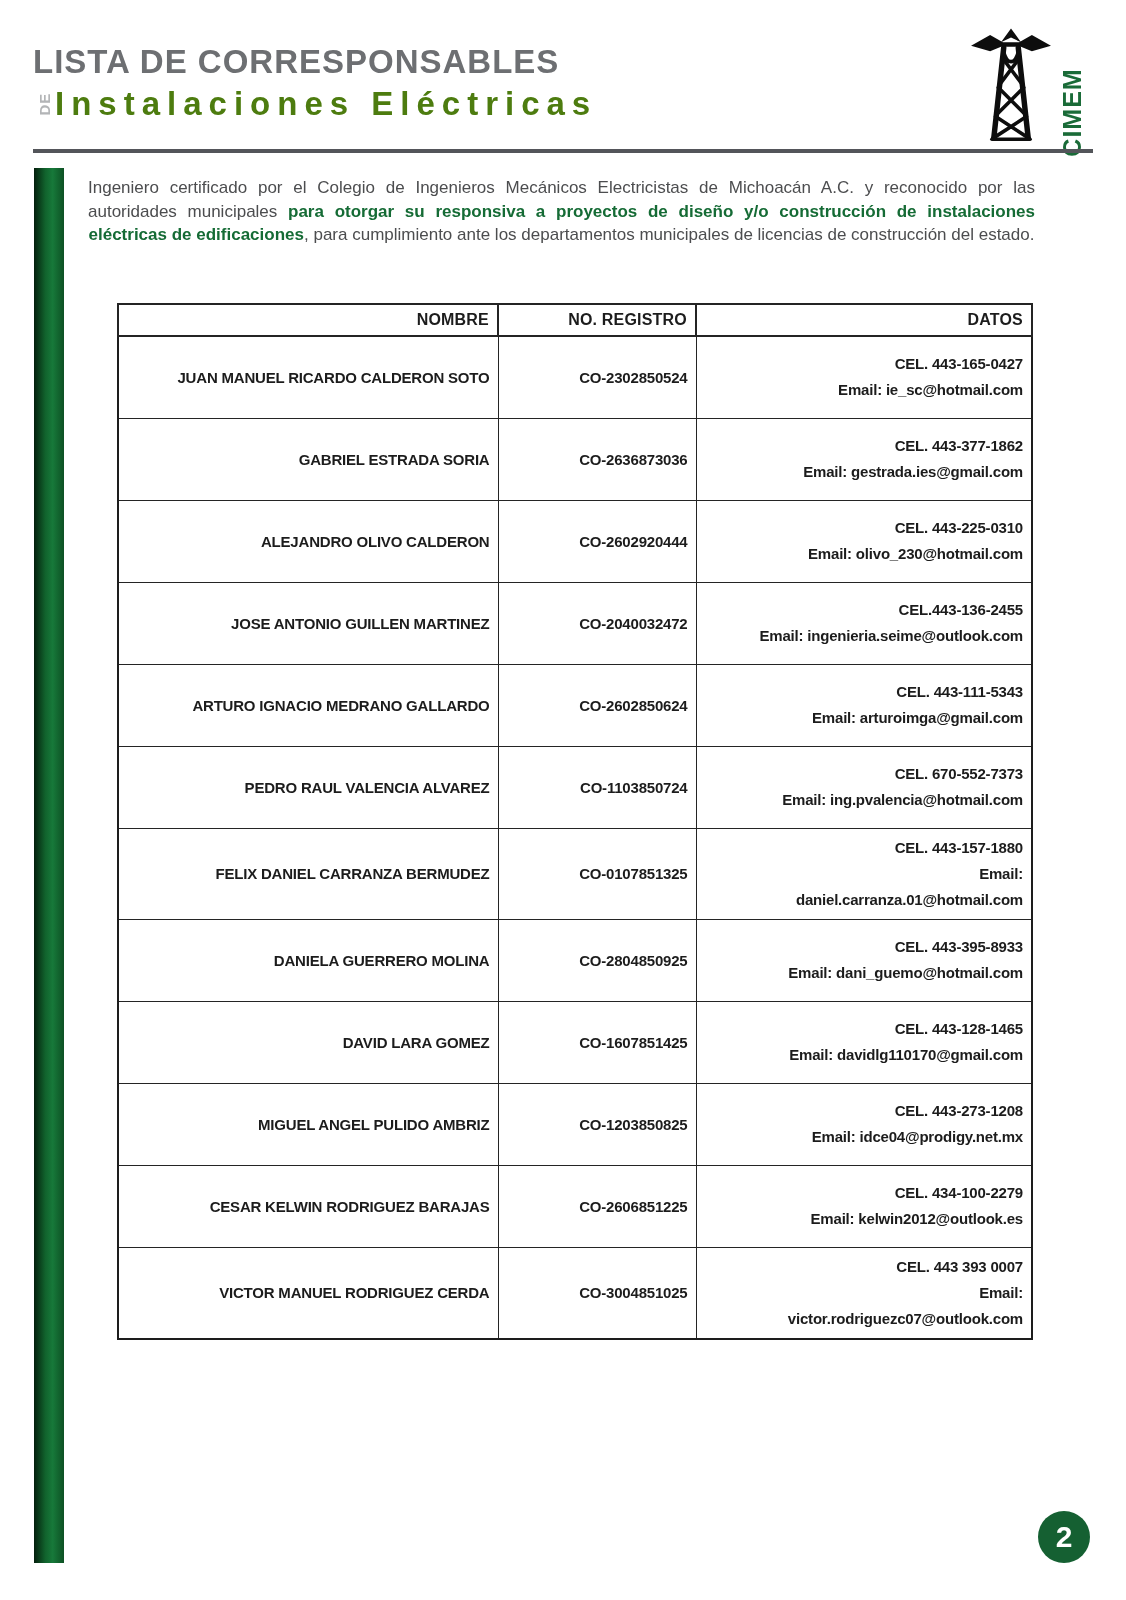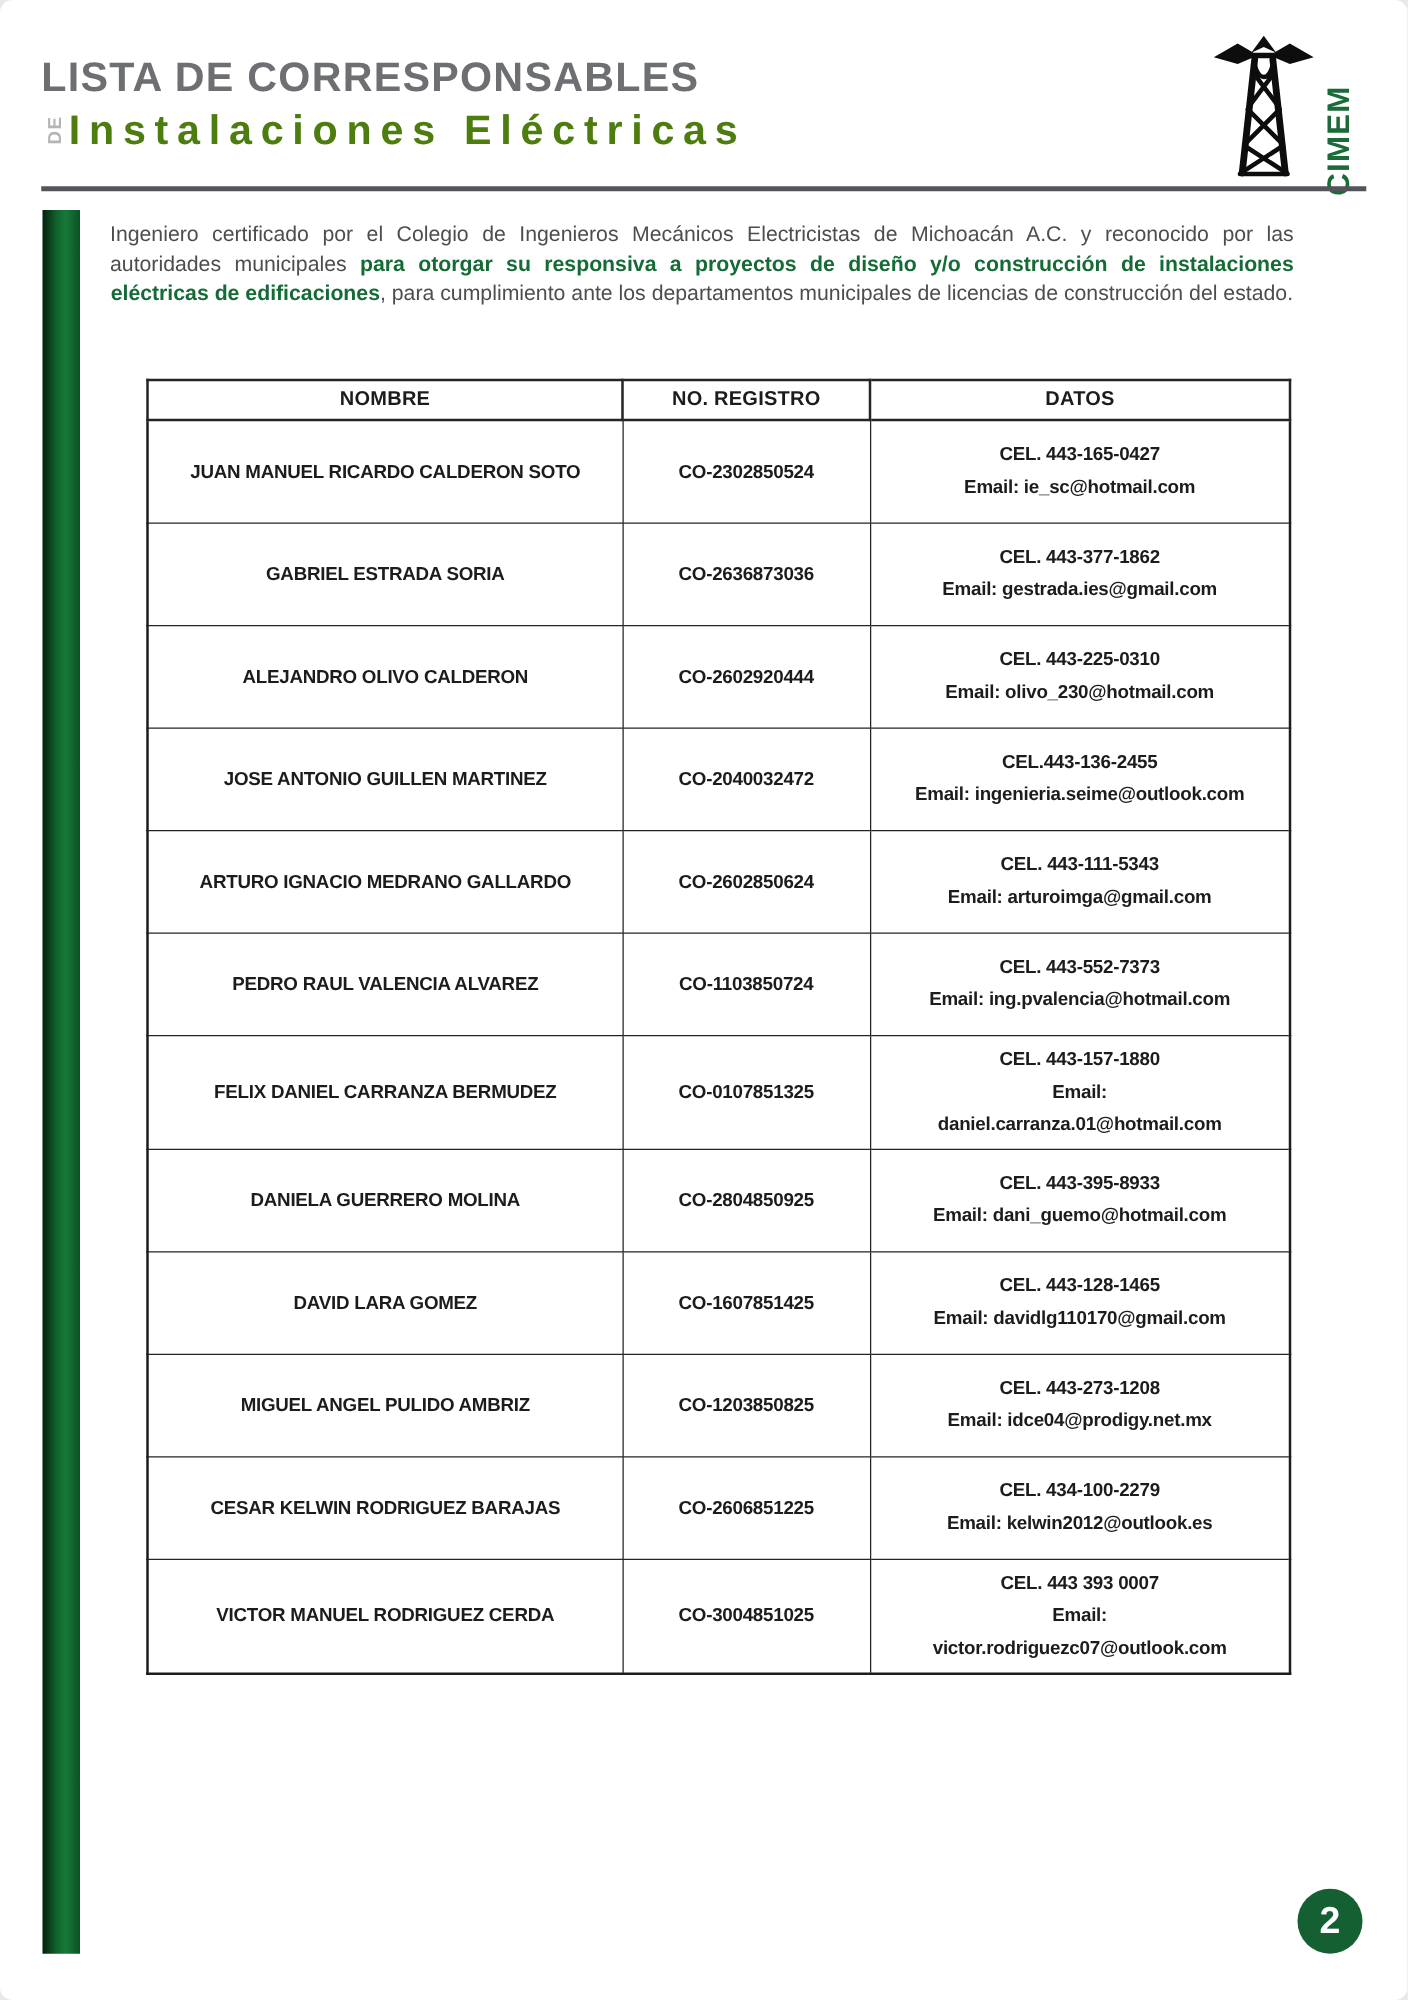--- a/index.html
+++ b/index.html
@@ -1,20 +1,20 @@
 <!DOCTYPE html>
 <html><head>
 <meta charset="utf-8">
 <style>
   * { margin:0; padding:0; box-sizing:border-box; }
   html,body { background:#e8e8e8; }
   body { font-family:"Liberation Sans", sans-serif; }
   .page {
     position:relative; width:1126px; height:1600px;
-    background:#ffffff; margin:0 auto; overflow:hidden;border-radius:10px;
+    background:#ffffff; margin:0 auto; overflow:hidden;
   }
 
   
   .header-title { position:absolute; left:33px; top:42px; }
   .title-line1 {
     font-size:33px; font-weight:bold; color:#6d6f72; letter-spacing:1px;
     line-height:40px;
   }
   .title-line2 { display:flex; align-items:center; margin-top:2px; }
   .title-de {
@@ -54,21 +54,21 @@
     text-align:justify; text-align-last:center;
   }
   .intro .green-bold { color:#156b35; font-weight:bold; }
 
   
   .roster {
     position:absolute; left:117px; top:303px; width:914px;
     border-collapse:collapse; table-layout:fixed;
   }
   .roster th, .roster td {
-    border:1.5px solid #242424; text-align:center; vertical-align:middle;
+    border:1.5px solid #242424; text-align:right; vertical-align:middle;
     color:#1c1c1c; font-weight:bold; padding:6px 8px; overflow:hidden;
   }
   .roster th {
     border-width:2px; height:30px; font-size:16px; letter-spacing:0.2px;
   }
   .roster td { height:82px; font-size:15px; letter-spacing:-0.2px; }
   .roster { border:2px solid #1d1d1d; }
   .roster .col-name  { width:380px; }
   .roster .col-reg   { width:198px; }
   .roster .col-datos { width:336px; }
@@ -178,21 +178,21 @@
       <td class="datos-cell">
             <div>CEL. 443-111-5343</div>
             <div>Email: arturoimga@gmail.com</div>
           </td>
     </tr>
 
     <tr>
       <td>PEDRO RAUL VALENCIA ALVAREZ</td>
       <td>CO-1103850724</td>
       <td class="datos-cell">
-            <div>CEL. 443-552-7373</div>
+            <div>CEL. 670-552-7373</div>
             <div>Email: ing.pvalencia@hotmail.com</div>
           </td>
     </tr>
 
     <tr>
       <td>FELIX DANIEL CARRANZA BERMUDEZ</td>
       <td>CO-0107851325</td>
       <td class="datos-cell">
             <div>CEL. 443-157-1880</div>
             <div>Email:</div>

